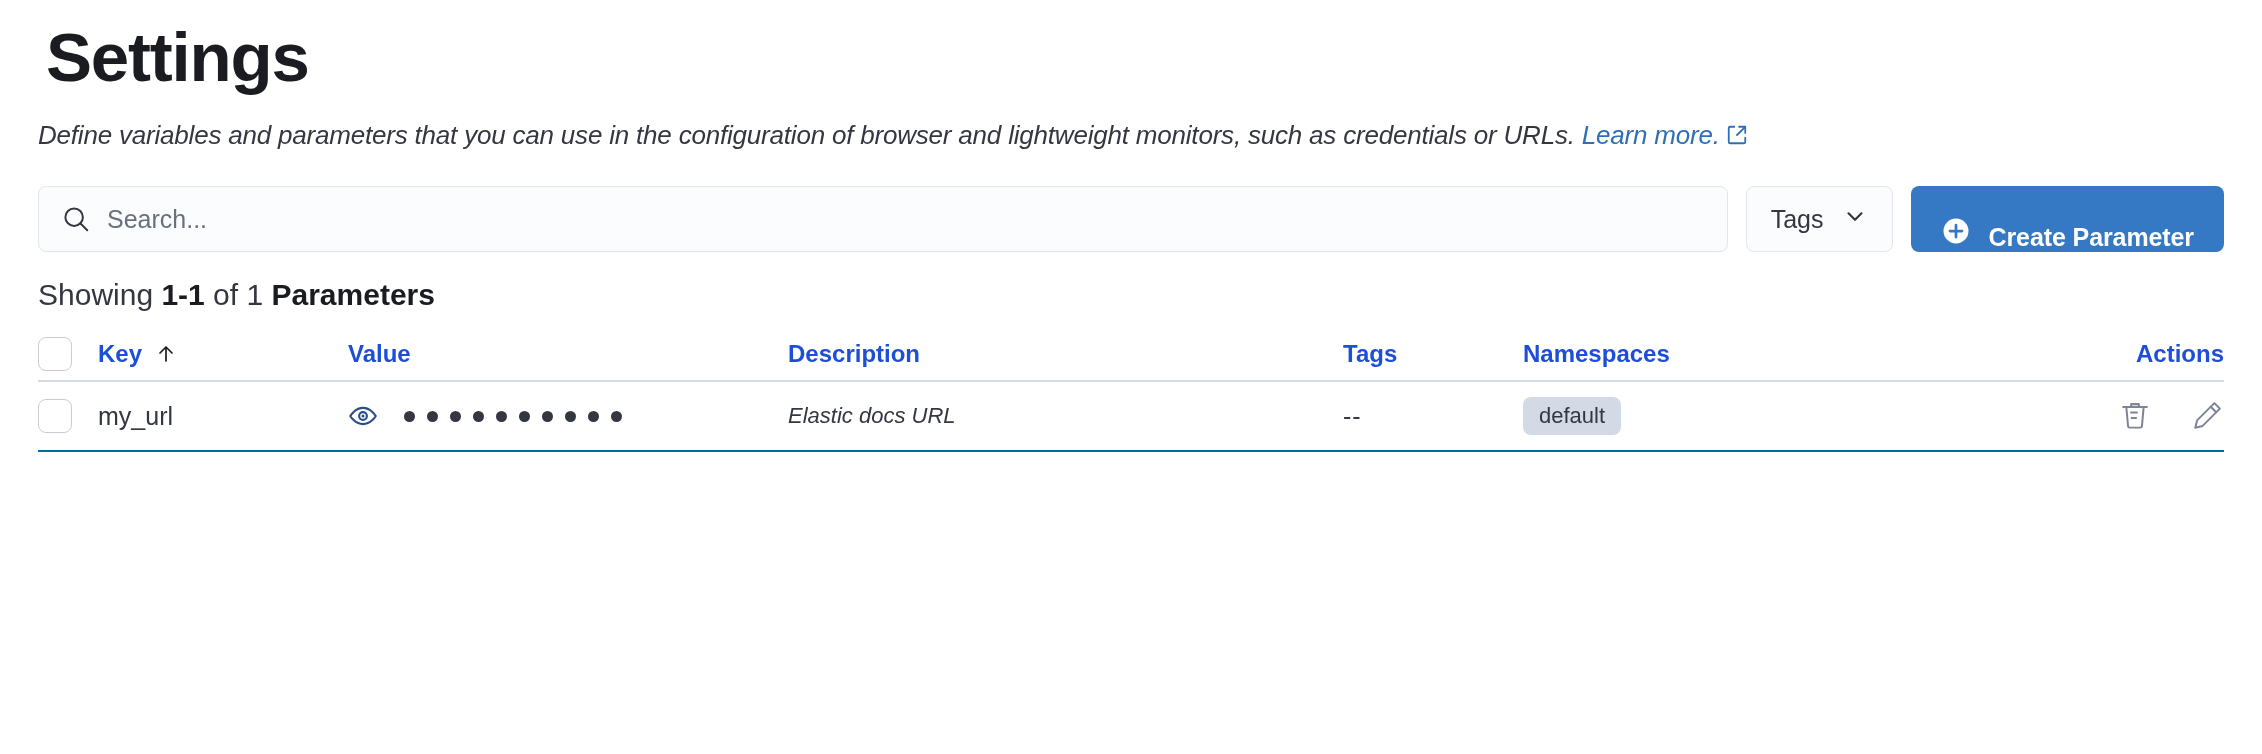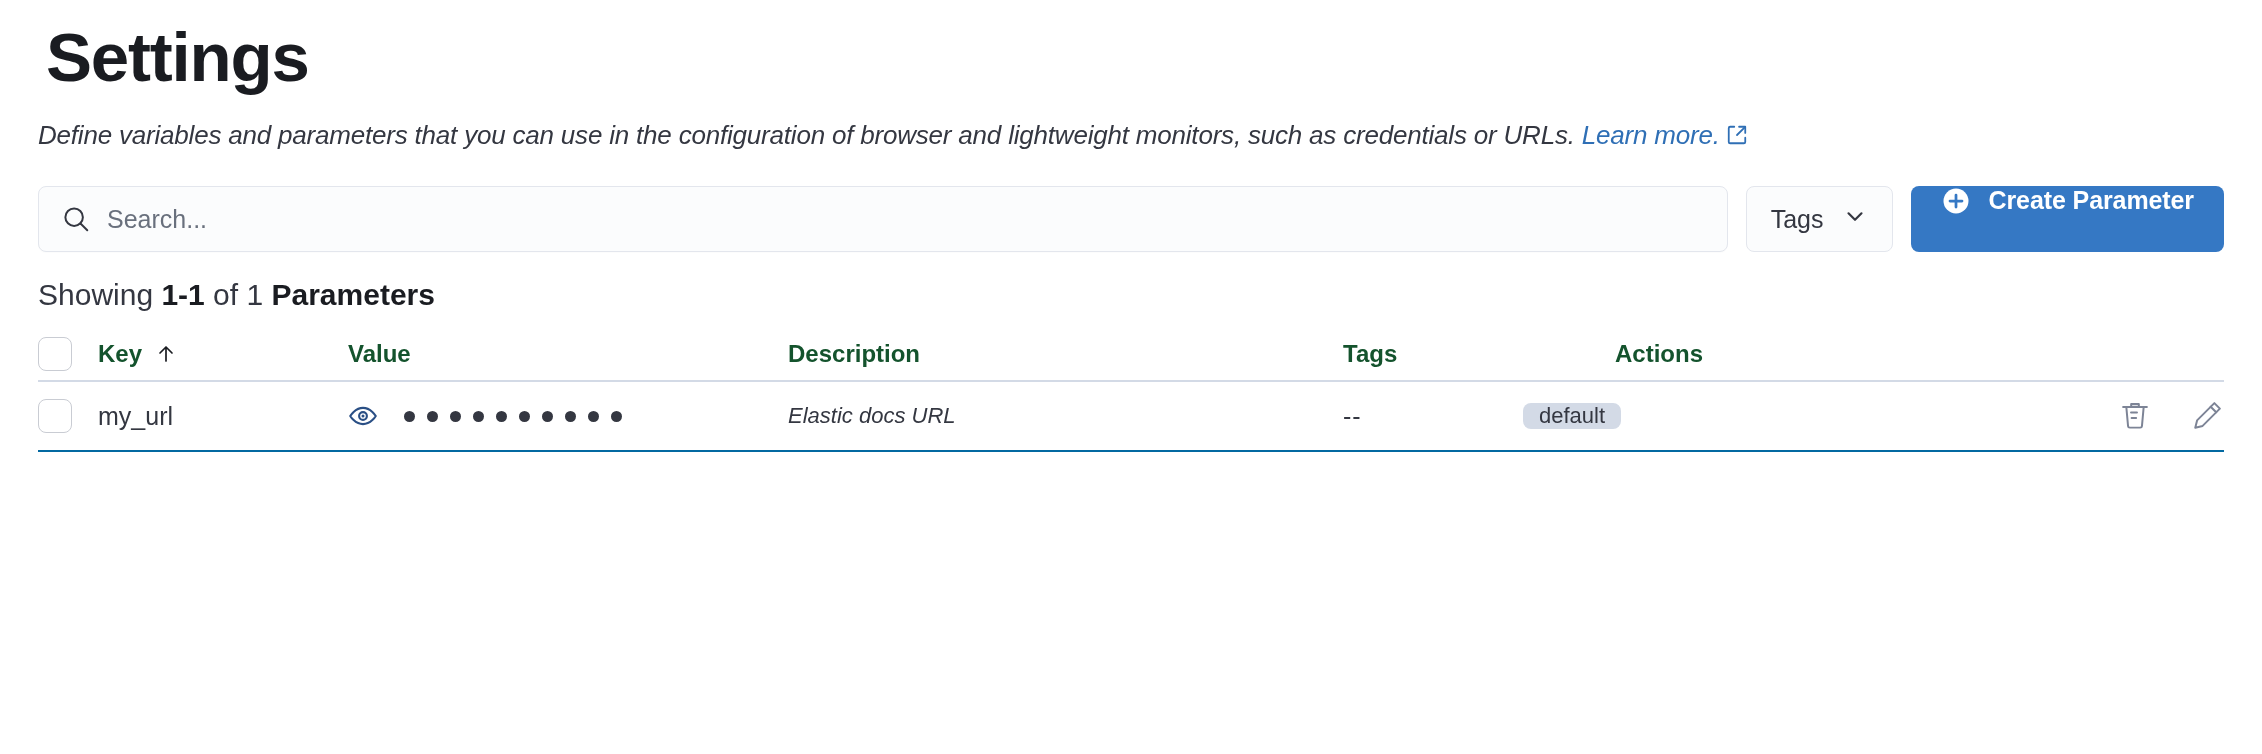--- a/index.html
+++ b/index.html
@@ -130,21 +130,21 @@
     cursor: pointer;
   }
 
   .create-button {
     flex: 0 0 auto;
     height: 66px;
     background: #3578c4;
     border: none;
     border-radius: 8px;
     display: flex;
-    align-items: flex-start;
+    align-items: flex-end;
     gap: 18px;
     padding: 0 30px;
     font-family: "Liberation Sans", sans-serif;
     font-size: 25px;
     font-weight: 700;
     color: #ffffff;
     cursor: pointer;
     letter-spacing: -0.1px;
   }
 
@@ -160,21 +160,21 @@
   .table { width: 100%; margin-top: 16px; }
   .trow {
     display: flex;
     align-items: center;
     border-bottom: 2px solid #0369a1;
   }
   .thead { height: 54px; border-bottom: 2px solid #d3dae6; }
   .thead .cell {
     font-size: 24px;
     font-weight: 700;
-    color: #14532d;
+    color: #1d4ed8;
   }
   .tbody-row { height: 70px; }
   .cell { display: flex; align-items: center; }
   .c-check { width: 60px; flex: 0 0 60px; }
   .c-key { width: 250px; flex: 0 0 250px; }
   .c-value { width: 440px; flex: 0 0 440px; }
   .c-desc { width: 555px; flex: 0 0 555px; }
   .c-tags { width: 180px; flex: 0 0 180px; }
   .c-ns { flex: 1 1 auto; }
   .c-actions { width: 180px; flex: 0 0 180px; justify-content: flex-end; gap: 38px; }
@@ -199,21 +199,21 @@
   }
   .dot {
     width: 11px; height: 11px;
     border-radius: 50%;
     background: #343741;
   }
 
   .badge {
     display: inline-flex;
     align-items: center;
-    height: 26px;
+    height: 38px;
     padding: 0 16px;
     border-radius: 8px;
     background: #d3dae6;
     color: #343741;
     font-size: 22px;
   }
 
   .action-icon { display: flex; cursor: pointer; }
 </style>
 </head>
@@ -280,20 +280,23 @@
         </span>
       </div>
       <div class="cell c-value">
         <span>Value</span>
       </div>
       <div class="cell c-desc">
         <span>Description</span>
       </div>
       <div class="cell c-tags">
         <span>Tags</span>
+      </div>
+      <div class="cell c-ns">
+        <span>Namespaces</span>
       </div>
       <div class="cell c-actions">
         <span>Actions</span>
       </div>
     </div>
 
     <div class="trow tbody-row">
       <div class="cell c-check">
         <div class="checkbox"></div>
       </div>

